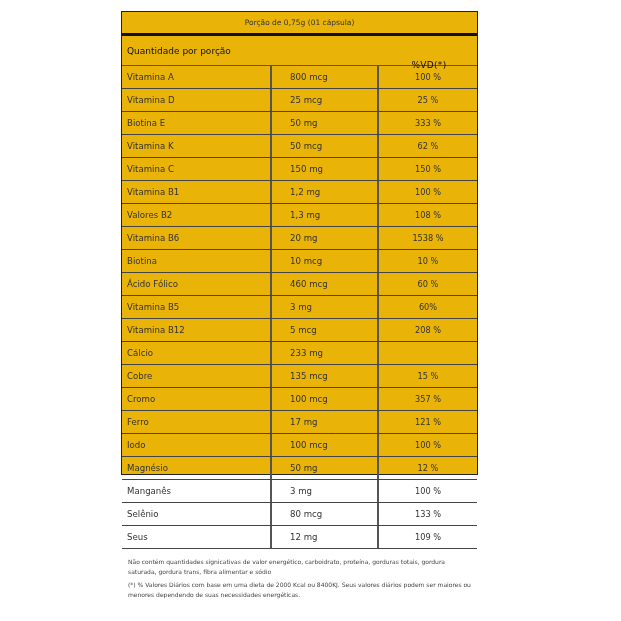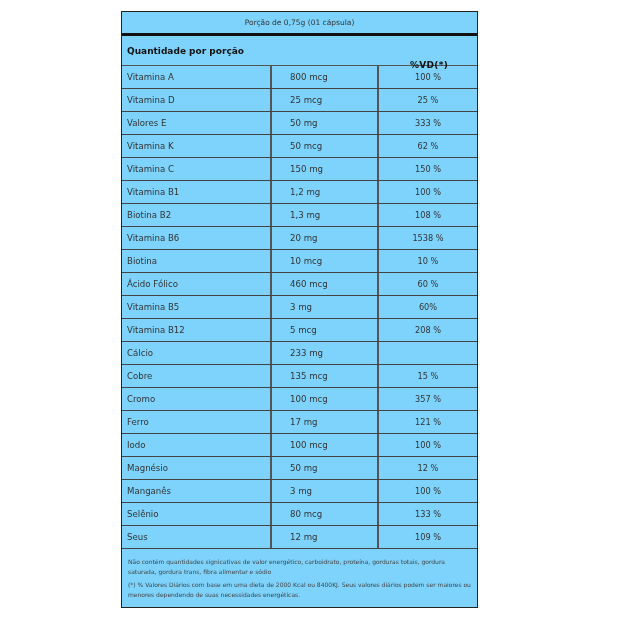--- a/index.html
+++ b/index.html
@@ -1,26 +1,26 @@
 <!DOCTYPE html>
 <html><head>
   <meta charset="utf-8">
   <style>
     html, body { margin: 0; padding: 0; background: #ffffff; }
     body { width: 621px; height: 621px; position: relative; font-family: "DejaVu Sans", sans-serif; color: #222; }
     .panel {
-      position: absolute; left: 121px; top: 11px; width: 357px; height: 597px;
-      border: 1px solid #222; box-sizing: border-box; background: #7dd3fc;
+      position: absolute; left: 121px; top: 11px; width: 357px; height: 464px;
+      border: 1px solid #222; box-sizing: border-box; background: #eab308;
     }
     .serving {
       height: 21px; line-height: 21px; text-align: center; font-size: 7.5px; color: #333;
       border-bottom: 3px solid #111;
     }
     .head {
-      height: 30px; display: flex; align-items: center; font-weight: bold; font-size: 9px; color: #111;
+      height: 30px; display: flex; align-items: center; font-weight: normal; font-size: 9px; color: #111;
       border-bottom: 1px solid #555; box-sizing: border-box; position: relative;
     }
     .head .h-name { padding-left: 5px; flex: 1; }
     .head .h-vd { position: absolute; left: 257px; width: 100px; text-align: center; top: 24px; letter-spacing: 0.3px; }
     .rows { }
     .row {
       display: flex; height: 23px; border-bottom: 1px solid #444; box-sizing: border-box; font-size: 8.6px; color: #333;
     }
     .row:last-child { border-bottom: 1px solid #444; }
     .c1 { width: 150px; padding-left: 5px; line-height: 22px; border-right: 2px solid #555; box-sizing: border-box; }
@@ -43,41 +43,41 @@
         <div class="c1">Vitamina A</div>
         <div class="c2">800 mcg</div>
         <div class="c3">100 %</div>
       </div>
       <div class="row">
         <div class="c1">Vitamina D</div>
         <div class="c2">25 mcg</div>
         <div class="c3">25 %</div>
       </div>
       <div class="row">
-        <div class="c1">Valores E</div>
+        <div class="c1">Biotina E</div>
         <div class="c2">50 mg</div>
         <div class="c3">333 %</div>
       </div>
       <div class="row">
         <div class="c1">Vitamina K</div>
         <div class="c2">50 mcg</div>
         <div class="c3">62 %</div>
       </div>
       <div class="row">
         <div class="c1">Vitamina C</div>
         <div class="c2">150 mg</div>
         <div class="c3">150 %</div>
       </div>
       <div class="row">
         <div class="c1">Vitamina B1</div>
         <div class="c2">1,2 mg</div>
         <div class="c3">100 %</div>
       </div>
       <div class="row">
-        <div class="c1">Biotina B2</div>
+        <div class="c1">Valores B2</div>
         <div class="c2">1,3 mg</div>
         <div class="c3">108 %</div>
       </div>
       <div class="row">
         <div class="c1">Vitamina B6</div>
         <div class="c2">20 mg</div>
         <div class="c3">1538 %</div>
       </div>
       <div class="row">
         <div class="c1">Biotina</div>

